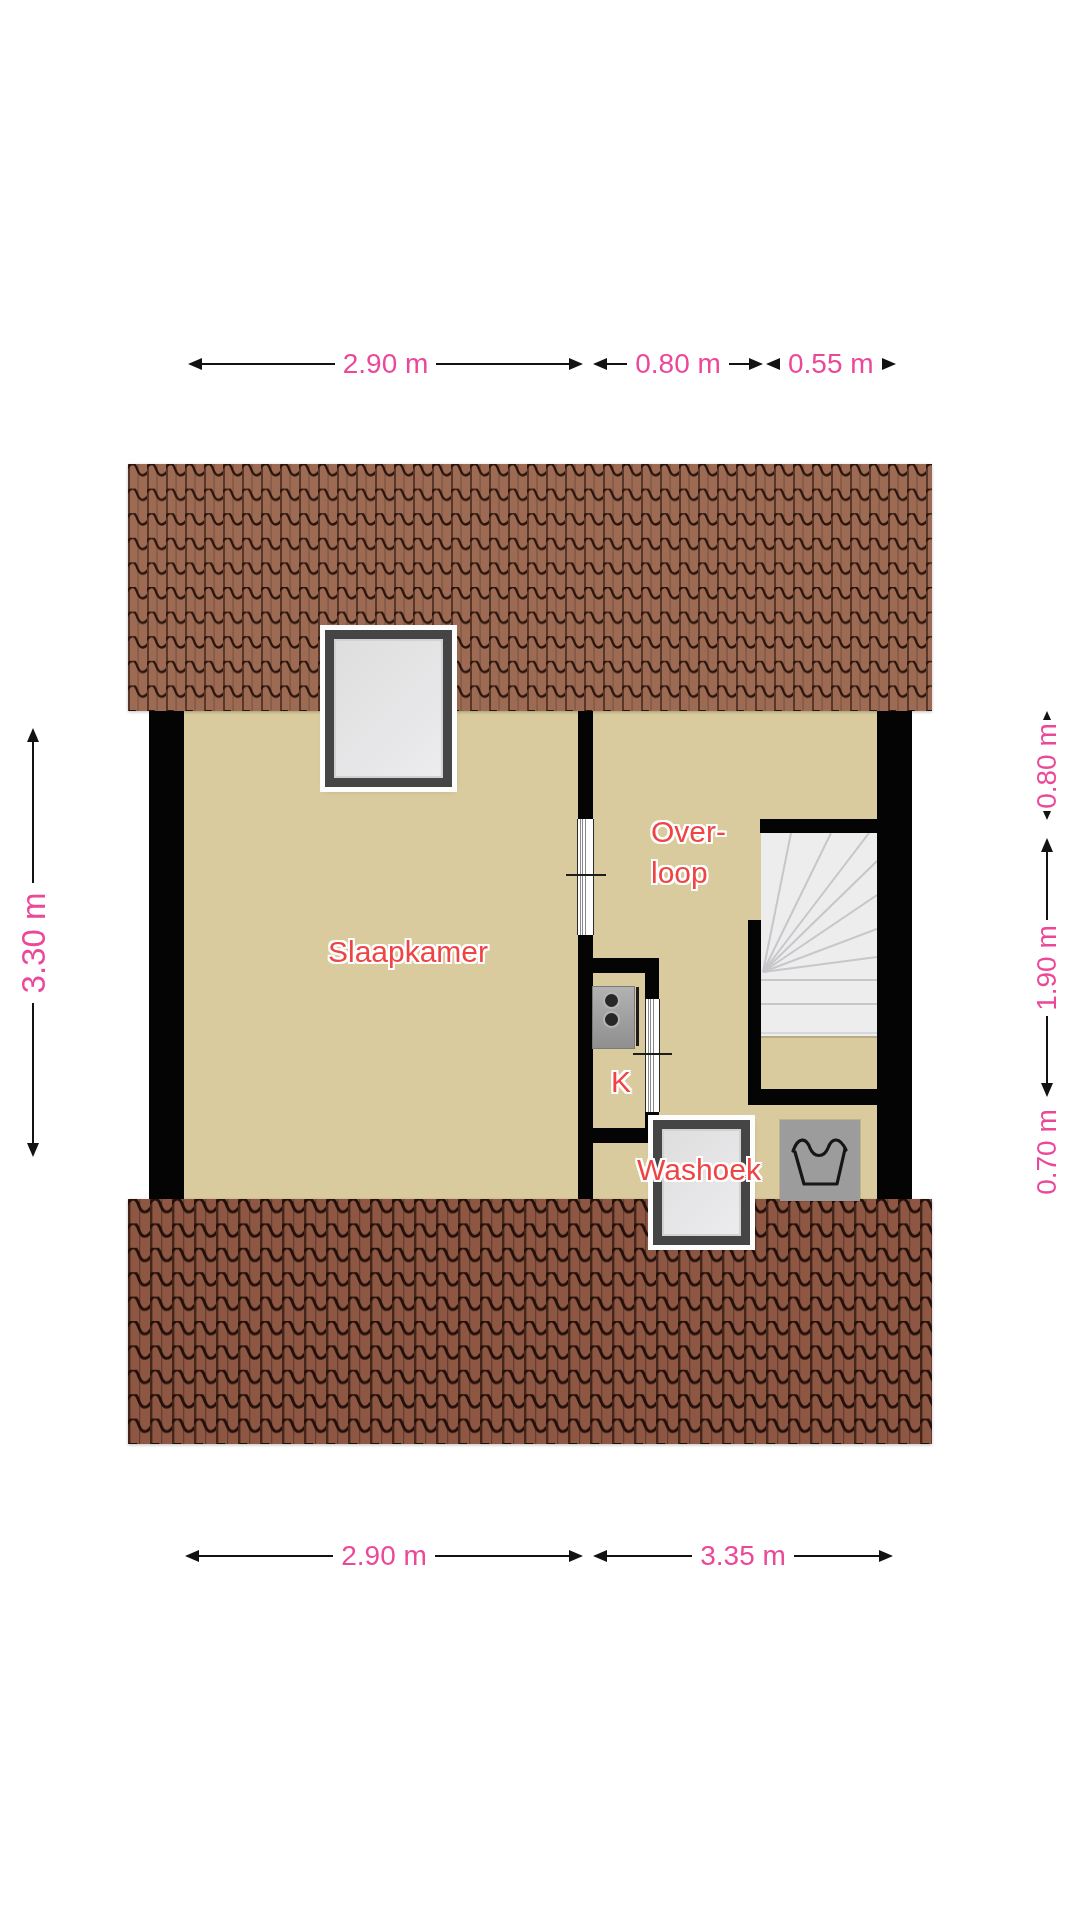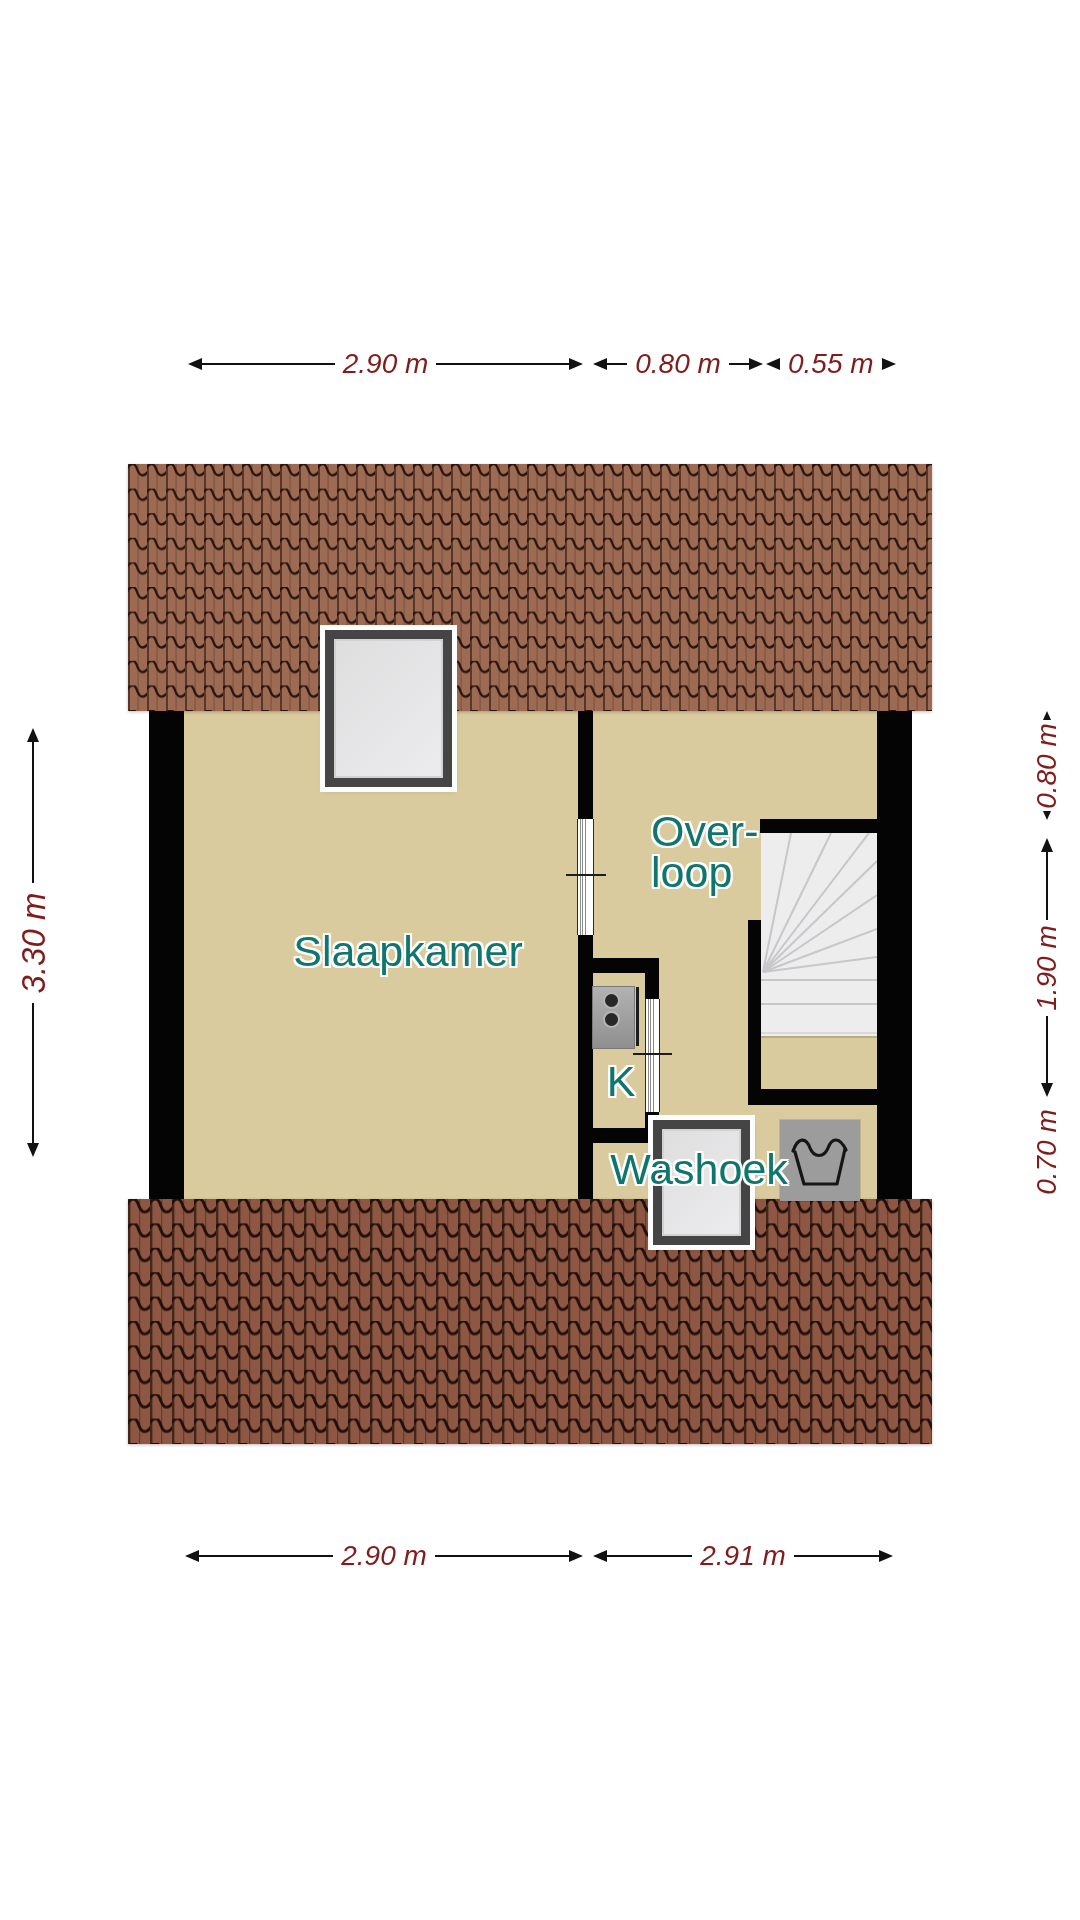--- a/index.html
+++ b/index.html
@@ -35,26 +35,26 @@
   
   #boiler{position:absolute;left:592px;top:986px;width:41px;height:61px;z-index:30;
     background:linear-gradient(180deg,#b2b2b2,#8f8f8f);border:1px solid #7a7a7a;}
   .boiler-knob{position:absolute;left:10px;width:13px;height:13px;border-radius:50%;
     background:#272727;border:2px solid #b5b5b5;}
   #boiler-line{position:absolute;left:636px;top:987px;width:3px;height:59px;background:#1c1c1c;z-index:30;}
   #laundry{position:absolute;left:780px;top:1120px;width:80px;height:81px;background:#9c9c9c;
     box-shadow:0 0 0 1px rgba(0,0,0,.12);z-index:30;}
 
   
-  .room-label{position:absolute;z-index:40;color:#0f766e;font-size:43px;line-height:41px;white-space:nowrap;
+  .room-label{position:absolute;z-index:40;color:#ef4444;font-size:30px;line-height:41px;white-space:nowrap;
     text-shadow:-2px -2px 0 #fff,2px -2px 0 #fff,-2px 2px 0 #fff,2px 2px 0 #fff,0 -2px 0 #fff,0 2px 0 #fff,-2px 0 0 #fff,2px 0 0 #fff;}
   .center-anchor{transform:translate(-50%,-50%);}
 
   
-  .dim{position:absolute;z-index:40;color:#7f1d1d;font-size:28px;font-style:italic;}
+  .dim{position:absolute;z-index:40;color:#ec4899;font-size:28px;}
   .dim-h{display:flex;align-items:center;height:16px;}
   .dim-h .dl{flex:1;height:2px;background:#121212;}
   .dim-h .dlabel{padding:0 8px;white-space:nowrap;line-height:1;}
   .sp{flex:1;}
   .ah-l{width:0;height:0;border-top:6px solid transparent;border-bottom:6px solid transparent;border-right:14px solid #121212;}
   .ah-r{width:0;height:0;border-top:6px solid transparent;border-bottom:6px solid transparent;border-left:14px solid #121212;}
   .dim-v{display:flex;flex-direction:column;align-items:center;width:16px;}
   .dim-v .vl{flex:1;width:2px;background:#121212;}
   .ah-u{width:0;height:0;border-left:6px solid transparent;border-right:6px solid transparent;border-bottom:14px solid #121212;}
   .ah-d{width:0;height:0;border-left:6px solid transparent;border-right:6px solid transparent;border-top:14px solid #121212;}
@@ -189,21 +189,21 @@
   <div class="dim dim-h" style="left:185px;top:1548px;width:398px;">
     <div class="ah-l"></div>
     <div class="dl"></div>
     <span class="dlabel">2.90 m</span>
     <div class="dl"></div>
     <div class="ah-r"></div>
   </div>
   <div class="dim dim-h" style="left:593px;top:1548px;width:300px;">
     <div class="ah-l"></div>
     <div class="dl"></div>
-    <span class="dlabel">2.91 m</span>
+    <span class="dlabel">3.35 m</span>
     <div class="dl"></div>
     <div class="ah-r"></div>
   </div>
 
   <div class="dim dim-v" style="left:25px;top:728px;height:429px;">
     <div class="ah-u"></div>
     <div class="vl"></div>
     <div class="vlabel fs33" style="height:120px;">
       <span>3.30 m</span>
     </div>

